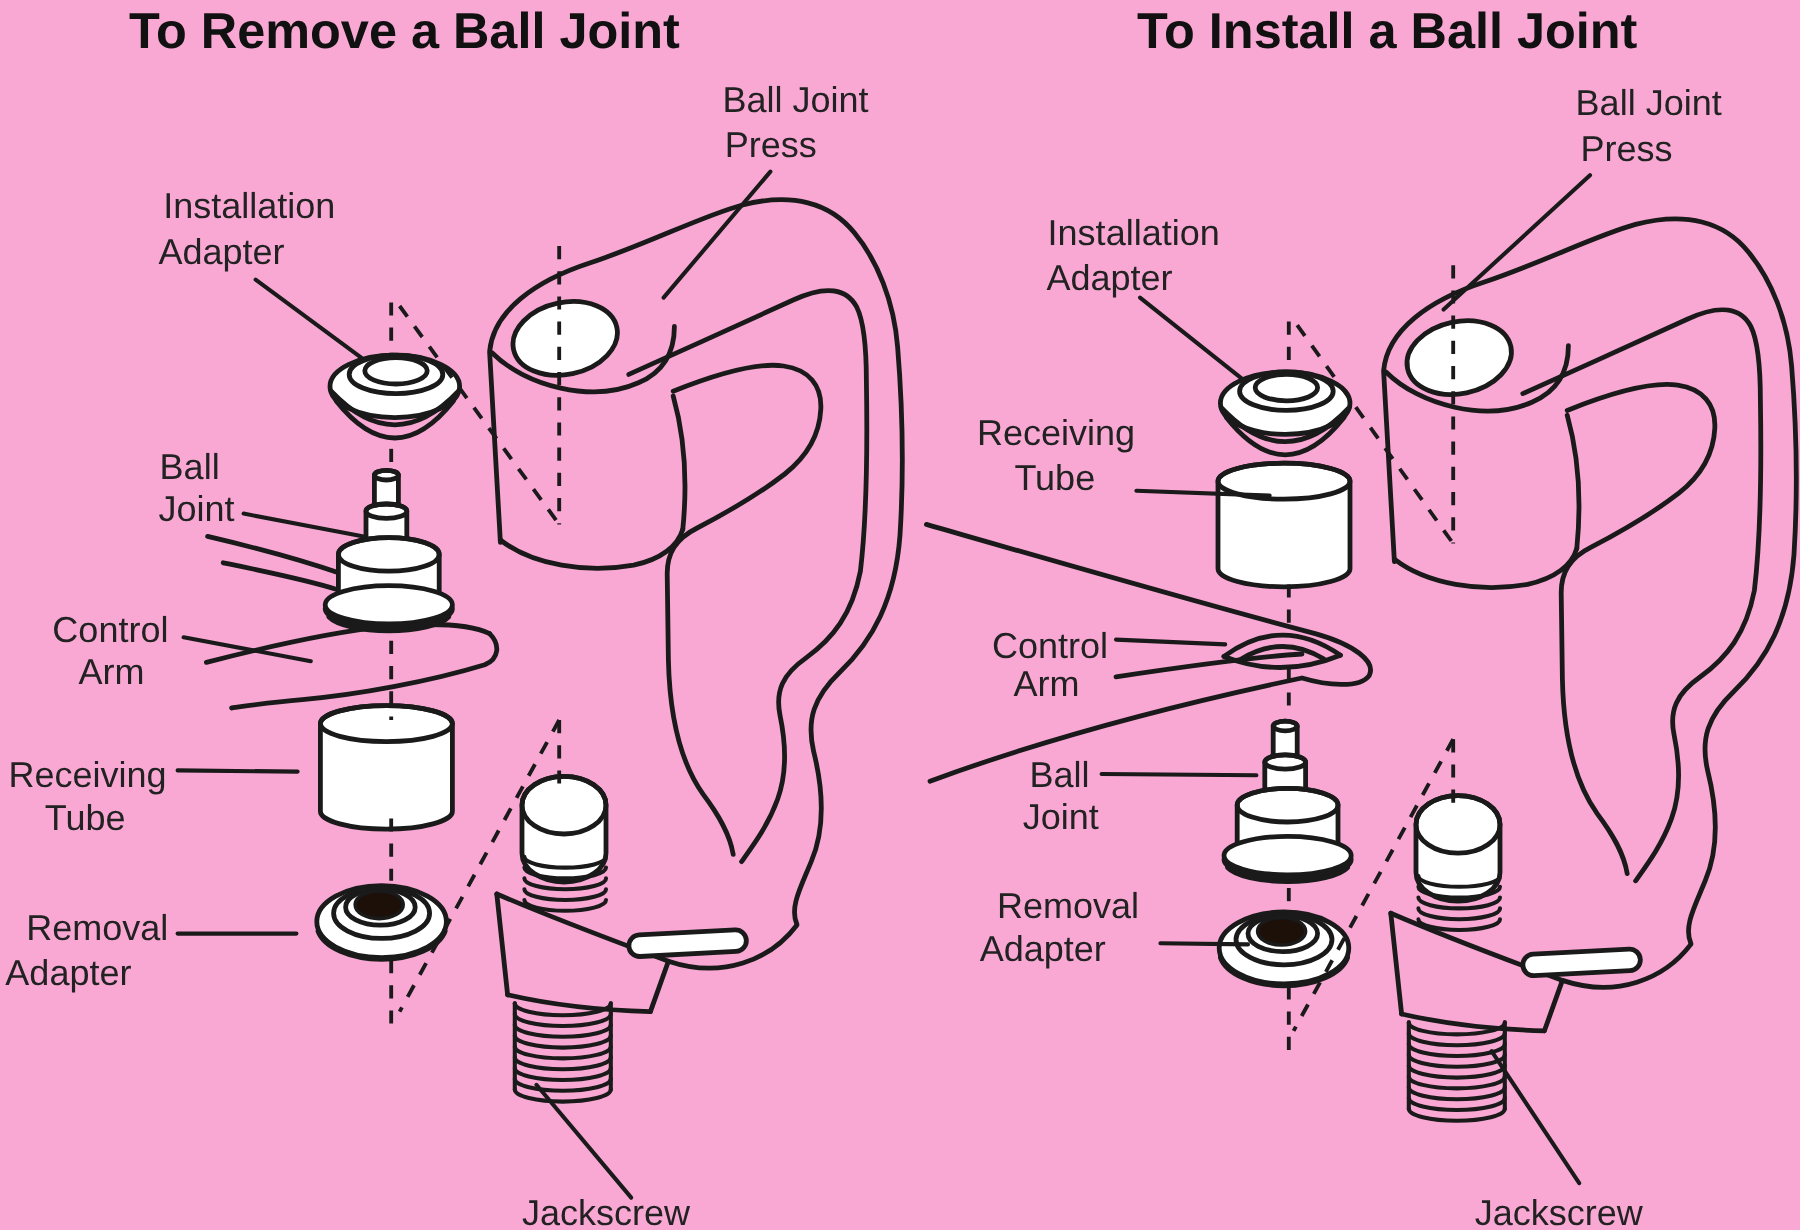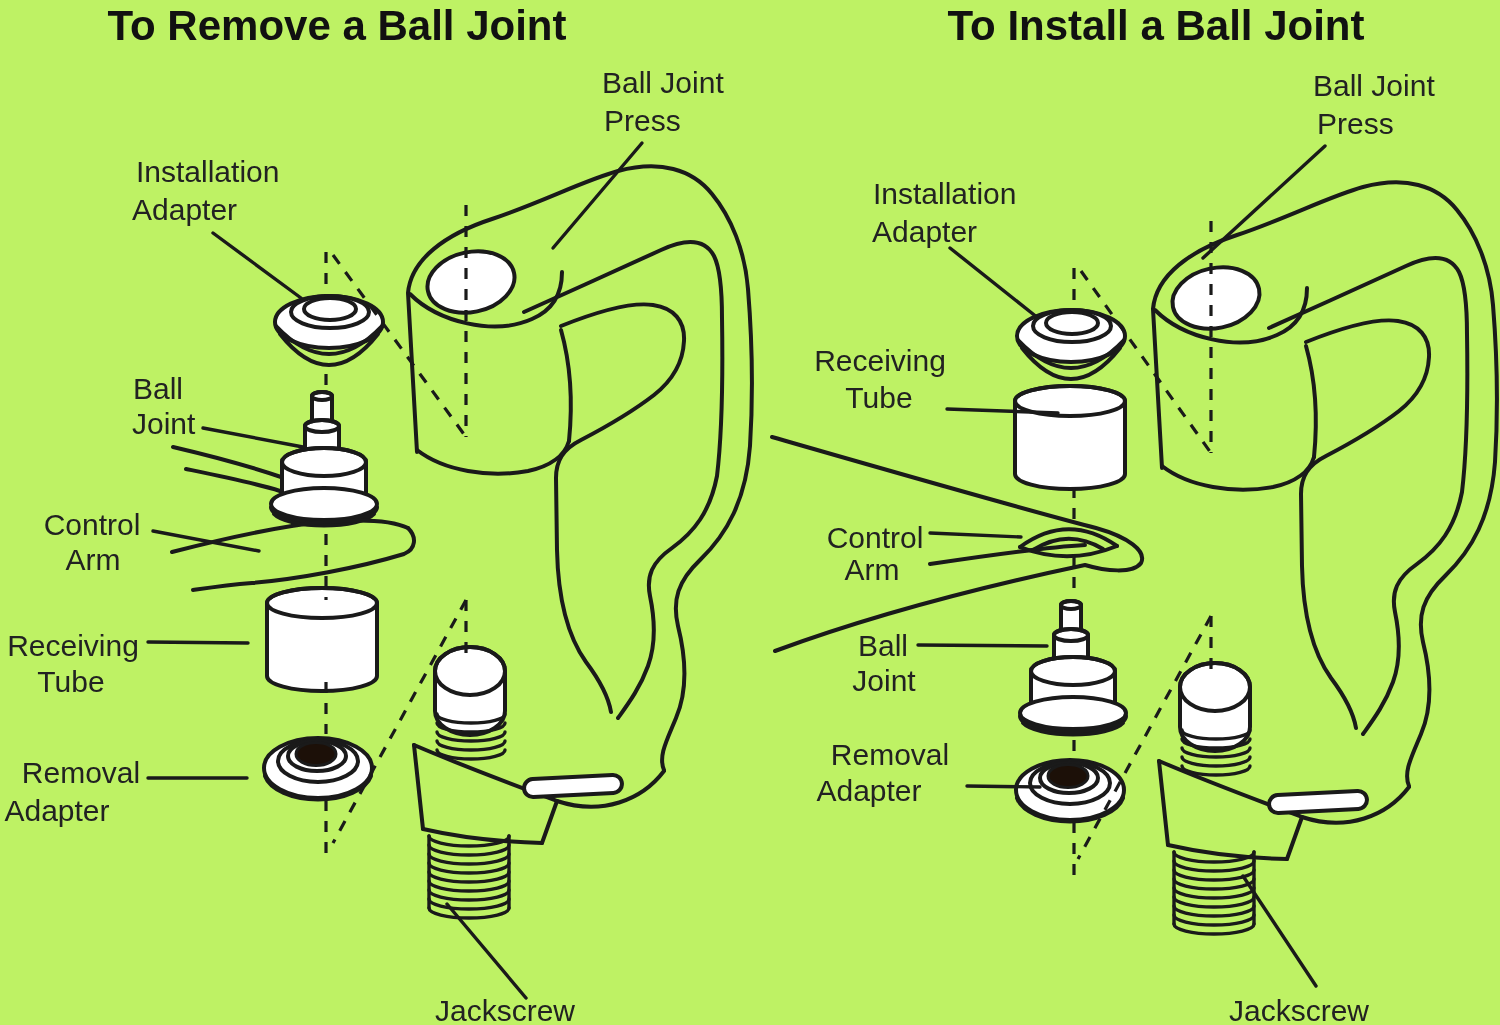--- a/index.html
+++ b/index.html
@@ -1,16 +1,16 @@
 <!DOCTYPE html>
 <html><head>
 <meta charset="utf-8">
 <style>
   html,body{margin:0;padding:0;background:#ffffff;}
-  .stage{position:relative;width:1500px;height:1025px;background:#bef264;overflow:hidden;
+  .stage{position:relative;width:1500px;height:1025px;background:#f9a8d4;overflow:hidden;
          font-family:"Liberation Sans", sans-serif;}
   svg{display:block;}
   svg text{fill:#1f1f1f;font-family:"Liberation Sans", sans-serif;}
   .title{font-size:42px;font-weight:bold;text-anchor:middle;fill:#111;}
   .lbl{font-size:30px;fill:#222;}
   .lbl-c{text-anchor:middle;}
   .ln{stroke:#1a1a1a;stroke-width:4;fill:none;stroke-linecap:round;stroke-linejoin:round;}
   .lnw{stroke:#1a1a1a;stroke-width:4;fill:#ffffff;stroke-linejoin:round;}
   .leader{stroke:#1a1a1a;stroke-width:3.4;fill:none;stroke-linecap:round;}
   .dash{stroke:#1a1a1a;stroke-width:3.2;fill:none;stroke-dasharray:11 10;stroke-linecap:butt;}

